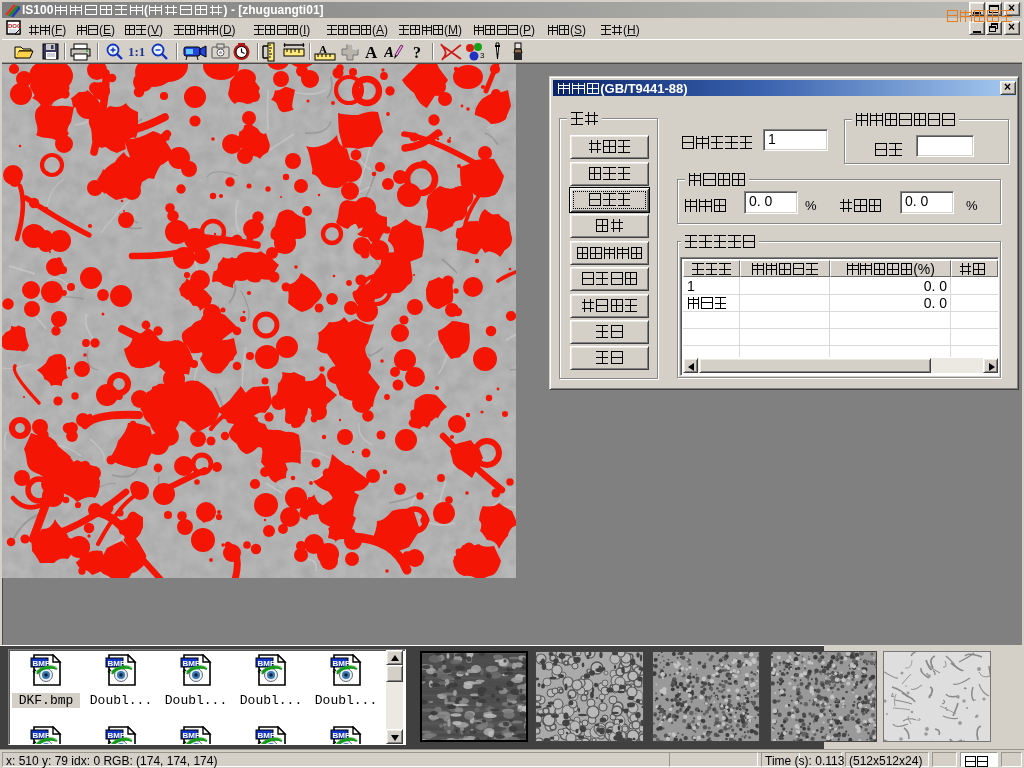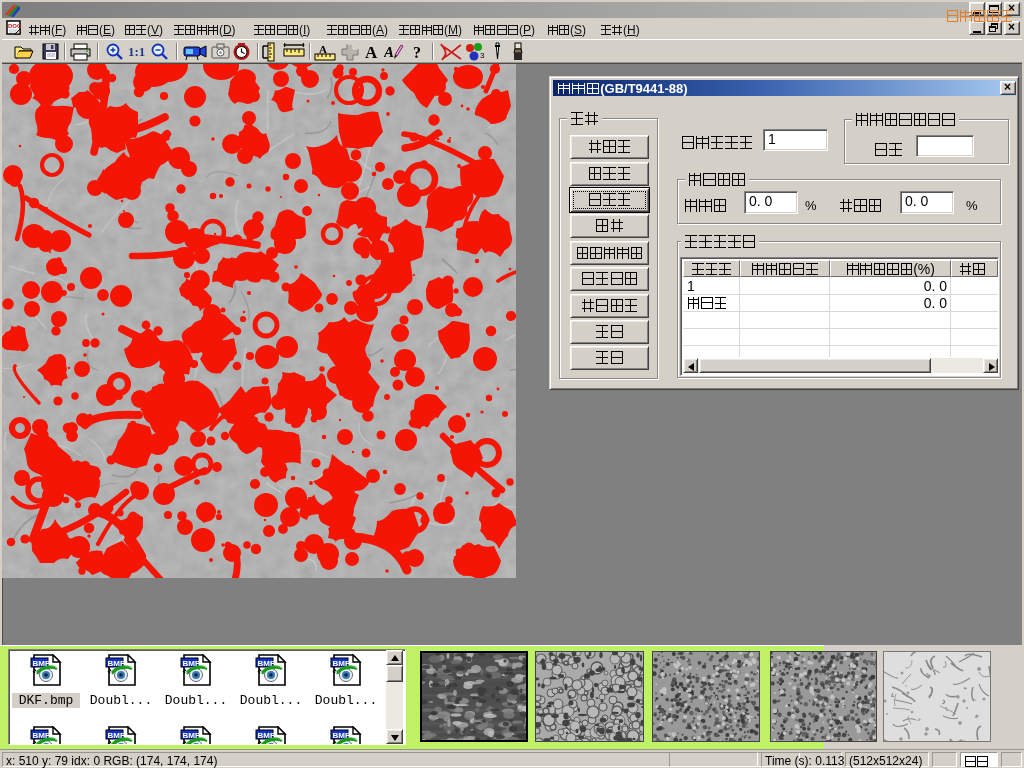--- a/index.html
+++ b/index.html
@@ -52,21 +52,21 @@
 
 #tbl{left:130px;top:180px;width:319px;height:119px;background:#fff;border:1px solid;border-color:#808080 #fff #fff #808080;box-shadow:inset 1px 1px 0 #555}
 .th{top:2px;height:17px;background:#d4d0c8;border:1px solid;border-color:#fff #6a6a6a #6a6a6a #fff;font-size:14px;text-align:center;line-height:16px}
 .gridh{height:1px;background:#d9d9d9;left:2px}
 .gridv{width:1px;background:#d9d9d9;top:19px}
 .cell{font-size:14px;height:17px;line-height:17px}
 
 .sbtn{background:#d4d0c8;border:1px solid;border-color:#fff #404040 #404040 #fff;box-shadow:inset 1px 1px 0 #ece9e2,inset -1px -1px 0 #808080}
 .arrow{width:0;height:0;position:absolute}
 
-#panel{left:0;top:645px;width:824px;height:104px;background:#bef264;border-top:1px solid #fff}
+#panel{left:0;top:645px;width:824px;height:104px;background:#404040;border-top:1px solid #fff}
 #flist{left:8px;top:3px;width:398px;height:96px;background:#fff;border:1px solid;border-color:#808080 #fff #fff #808080;box-shadow:inset 1px 1px 0 #555;overflow:hidden}
 .fname{font-family:"Liberation Mono",monospace;font-size:13px;top:43px;text-align:center;white-space:nowrap}
 .thumb{top:5px;border:1px solid #555}
 #statusbar{left:0px;top:749px;width:1024px;height:19px;background:#d4d0c8;border-top:1px solid #9a968e;font-size:12px}
 .sseg{top:2px;height:15px;border:1px solid;border-color:#9a968e #fff #fff #9a968e;padding:1px 3px 0 3px;white-space:nowrap}
 #wmark{left:946px;top:8px;color:#e87b1d;font-weight:bold;font-size:14px;z-index:50}
 </style></head><body>
 <svg width="0" height="0" style="position:absolute">
     <defs>
       <g id="bmpico">
@@ -82,20 +82,21 @@
 <path d="M7,20 C11,14 21,12 27,15" stroke="#18981b" stroke-width="2.2" fill="none"></path>
 </g>
     </defs>
   </svg>
 <div class="abs" id="titlebar">
     <svg class="abs" style="left:3px;top:1px" width="15" height="14">
       <path d="M1,12 L10,2" stroke="#e03020" stroke-width="2.4"></path>
       <path d="M4,13 L13,3" stroke="#18881a" stroke-width="2.4"></path>
       <path d="M7,14 L15,4" stroke="#2038c0" stroke-width="2.4"></path>
     </svg>
+    <span class="abs" id="titletext">IS100<i class="cj g3"></i><i class="cj g3"></i><i class="cj g1"></i><i class="cj g4"></i><i class="cj g0"></i><i class="cj g3"></i>(<i class="cj g3"></i><i class="cj g2"></i><i class="cj g1"></i><i class="cj g4"></i><i class="cj g2"></i>) - [zhuguangti01]</span>
     <div class="abs wbtn" style="left:967px;top:0px">
       <div class="abs" style="left:3px;top:9px;width:8px;height:2px;background:#000"></div>
     </div>
     <div class="abs wbtn" style="left:984px;top:0px">
       <div class="abs" style="left:2px;top:2px;width:10px;height:8px;border:1px solid #000;border-top-width:2px"></div>
     </div>
     <div class="abs wbtn" style="left:1002px;top:0px">
       <span class="abs" style="left:3px;top:-1px;font-size:12px;font-weight:bold">×</span>
     </div>
   </div>

